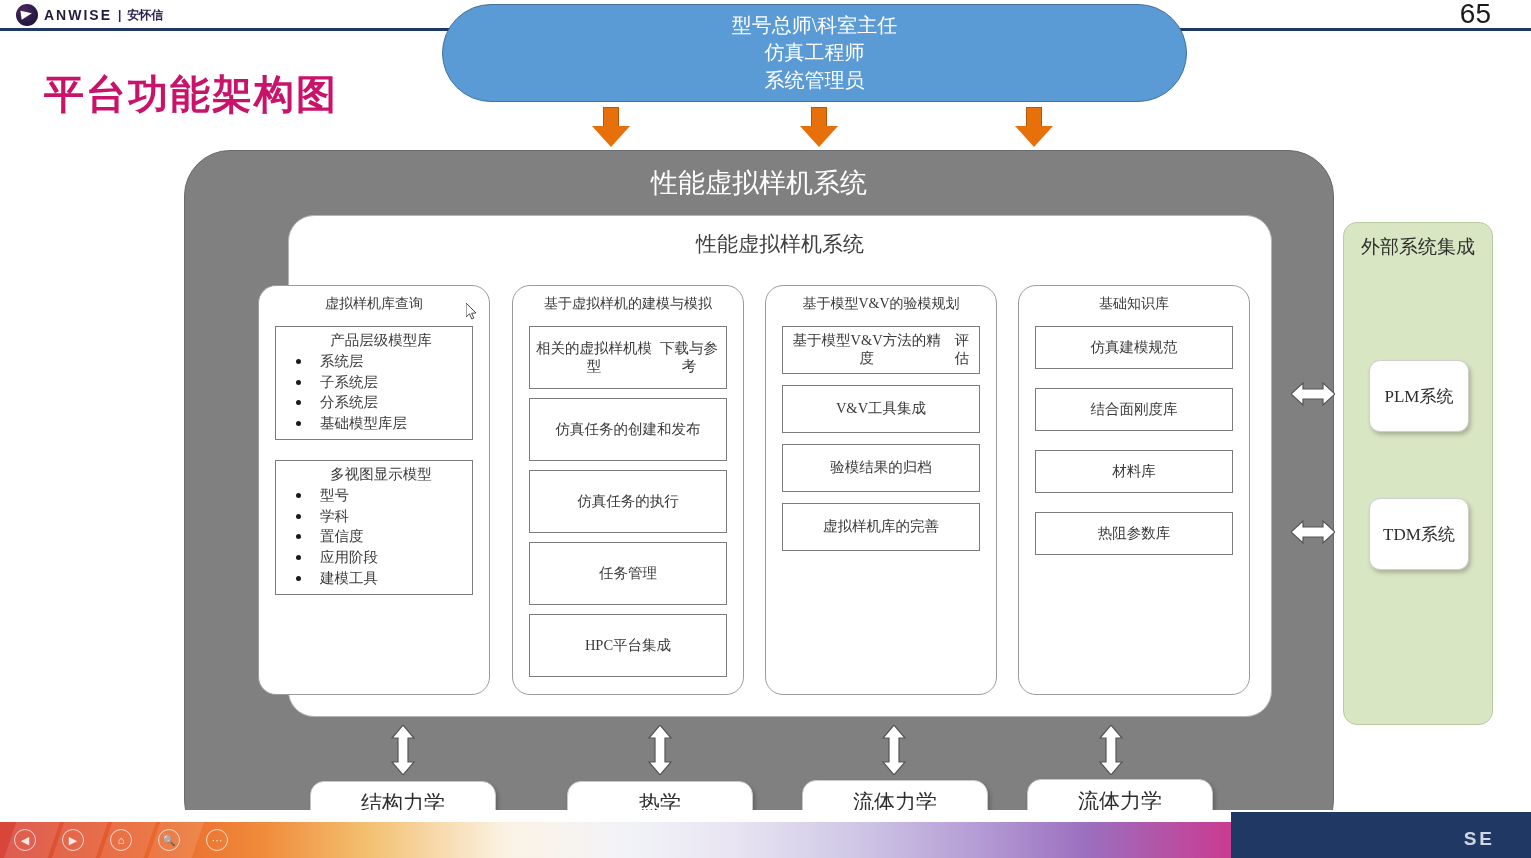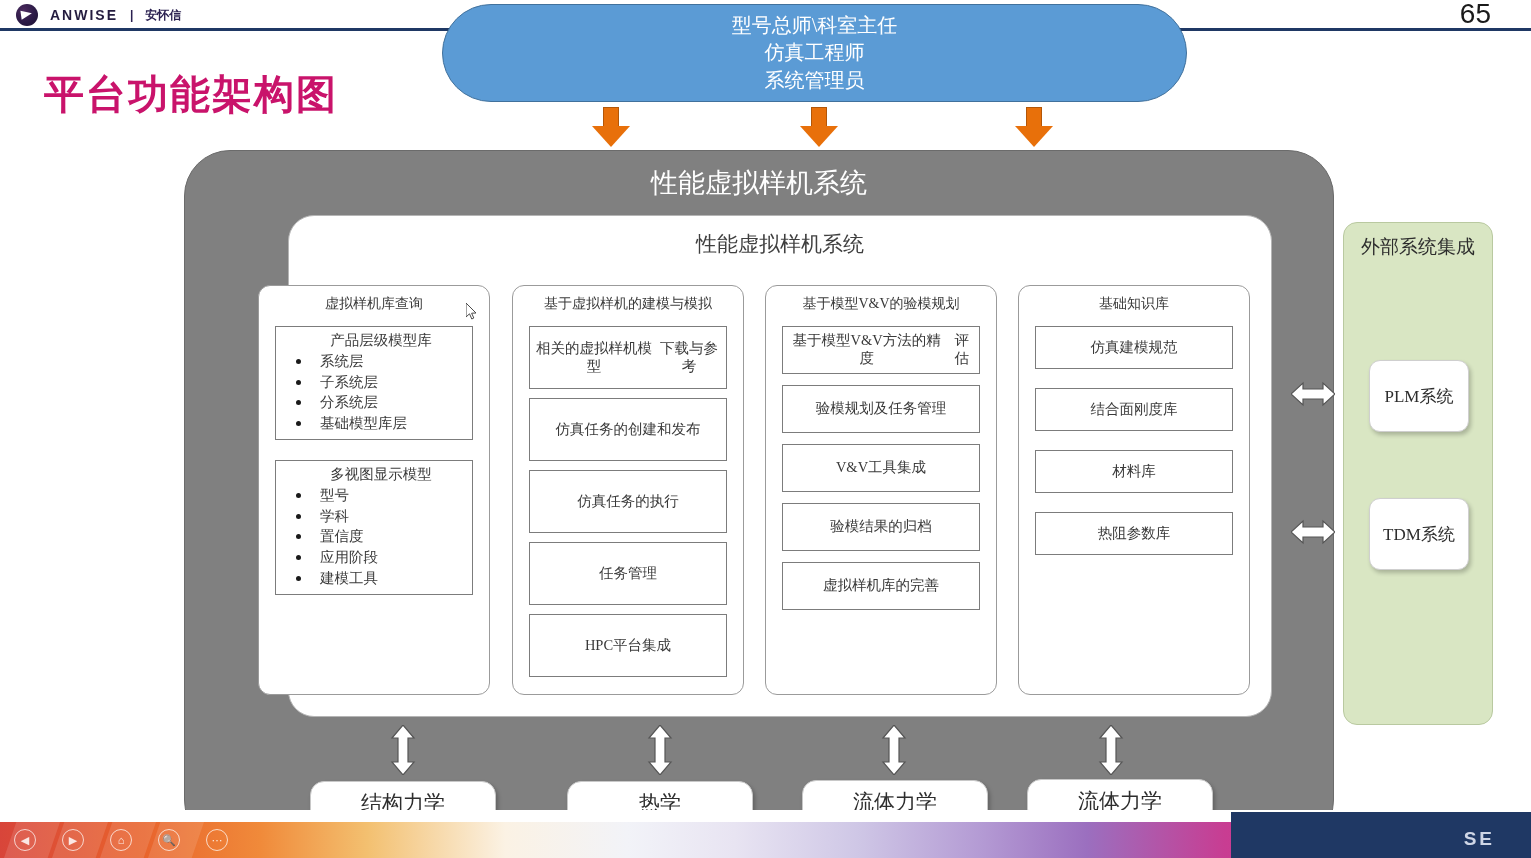--- a/index.html
+++ b/index.html
@@ -10,21 +10,21 @@
   }
   #root { position: relative; width: 1531px; height: 858px; background: #fff; }
 
   
   .hdr-rule {
     position: absolute; left: 0; top: 28px; width: 1531px; height: 3px;
     background: #1F3864;
   }
   .logo-wrap {
     position: absolute; left: 16px; top: 3px; height: 24px;
-    display: flex; align-items: center; gap: 12px;
+    display: flex; align-items: center; gap: 6px;
   }
   .logo-mark {
     width: 22px; height: 22px; border-radius: 50%;
     background: radial-gradient(circle at 35% 30%, #4b2a5e 0%, #2b1a46 55%, #1b1030 100%);
     position: relative; flex: none;
   }
   .logo-mark::after {
     content: ""; position: absolute; left: 5px; top: 6px;
     width: 0; height: 0;
     border-left: 11px solid #ffffff;
@@ -95,21 +95,21 @@
     border-radius: 26px;
   }
   .inner-title {
     position: absolute; left: 0; right: 0; top: 14px;
     text-align: center; color: #3f3f3f; font-size: 21px;
   }
 
   
   .col {
     position: absolute; top: 285px; width: 232px; height: 410px;
-    background: #ffffff; border: 1px solid #9b9b9b; border-radius: 12px;
+    background: #ffffff; border: 1px solid #9b9b9b; border-radius: 18px;
   }
   .col-title {
     position: absolute; left: 4px; right: 4px; top: 9px;
     text-align: center; color: #3a3a3a; font-size: 14px; white-space: nowrap;
   }
   .col-body {
     position: absolute; left: 16px; right: 16px; top: 40px; bottom: 10px;
   }
 
   
@@ -296,21 +296,20 @@
     </div>
   </div>
 
   <div class="col c3" style="left:765px;padding-left:20px;">
     <div class="col-title">基于模型V&amp;V的验模规划</div>
     <div class="col-body">
       <div class="item">
           <div>基于模型V&amp;V方法的精度</div>
           <div>评估</div>
         </div>
-      <div class="item">验模规划及任务管理</div>
       <div class="item">V&amp;V工具集成</div>
       <div class="item">验模结果的归档</div>
       <div class="item">虚拟样机库的完善</div>
     </div>
   </div>
 
   <div class="col c4" style="left:1018px;">
     <div class="col-title">基础知识库</div>
     <div class="col-body">
       <div class="item">仿真建模规范</div>

